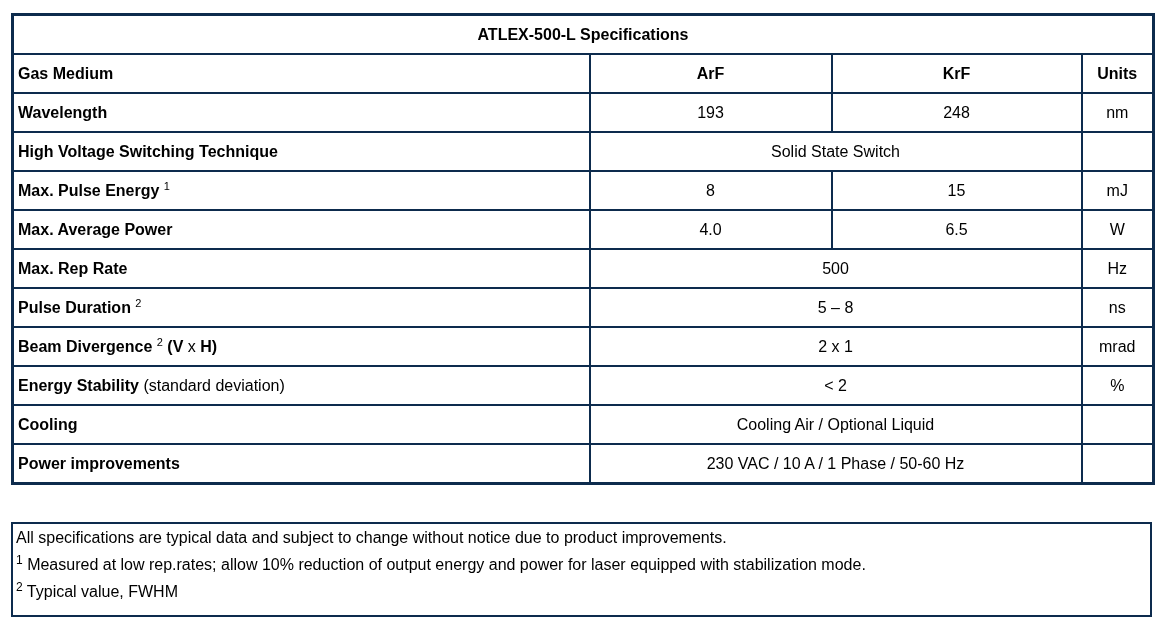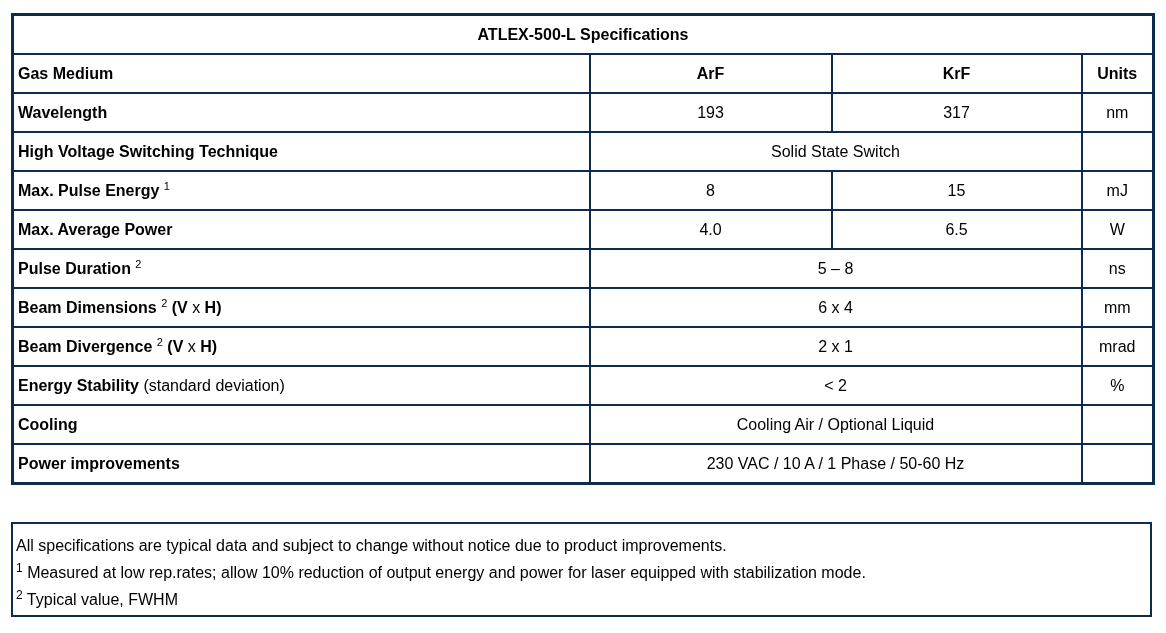--- a/index.html
+++ b/index.html
@@ -33,21 +33,21 @@
   td.cell-center{text-align:center;}
   .b{font-weight:bold;text-align:center;}
   sup{font-size:11px;font-weight:normal;line-height:0;}
   a.pink-link{color:var(--pink);text-decoration:none;cursor:pointer;}
 
   .notes{
     position:absolute;left:11px;top:522px;width:1141px;height:95px;
     box-sizing:border-box;
     border:2px solid var(--line);
     background:#ffffff;
-    padding:8px 4px 4px 3px;
+    padding:0 4px 4px 3px;
     font-size:16px;
   }
   .notes p{margin:0;line-height:27px;white-space:nowrap;}
   .notes sup{font-size:12px;}
 </style>
 </head>
 <body>
 
 <div class="page">
 
@@ -65,49 +65,49 @@
 
     <tr>
           <td class="cell-left"><span class="b">Gas Medium</span></td>
           <td class="cell-center"><span class="b">ArF</span></td>
           <td class="cell-center"><span class="b">KrF</span></td>
           <td class="cell-center"><span class="b">Units</span></td>
         </tr>
         <tr>
           <td class="cell-left"><span class="b">Wavelength</span></td>
           <td class="cell-center"><span>193</span></td>
-          <td class="cell-center"><span>317</span></td>
+          <td class="cell-center"><span>248</span></td>
           <td class="cell-center"><span>nm</span></td>
         </tr>
         <tr>
           <td class="cell-left"><span class="b">High Voltage Switching Technique</span></td>
           <td colspan="2" class="cell-center"><span>Solid State Switch</span></td>
           <td class="cell-center"></td>
         </tr>
         <tr>
           <td class="cell-left"><span class="b">Max. Pulse Energy </span><sup>1</sup></td>
           <td class="cell-center"><span>8</span></td>
           <td class="cell-center"><span>15</span></td>
           <td class="cell-center"><span>mJ</span></td>
         </tr>
         <tr>
           <td class="cell-left"><span class="b">Max. Average Power</span></td>
           <td class="cell-center"><span>4.0</span></td>
           <td class="cell-center"><span>6.5</span></td>
           <td class="cell-center"><span>W</span></td>
         </tr>
         <tr>
+          <td class="cell-left"><span class="b">Max. Rep Rate</span></td>
+          <td colspan="2" class="cell-center"><span>500</span></td>
+          <td class="cell-center"><span>Hz</span></td>
+        </tr>
+        <tr>
           <td class="cell-left"><span class="b">Pulse Duration </span><sup>2</sup></td>
           <td colspan="2" class="cell-center"><span>5 – 8</span></td>
           <td class="cell-center"><span>ns</span></td>
-        </tr>
-        <tr>
-          <td class="cell-left"><span class="b">Beam Dimensions </span><sup>2</sup><span class="b"> (V </span><span>x</span><span class="b"> H)</span></td>
-          <td colspan="2" class="cell-center"><span>6 x 4</span></td>
-          <td class="cell-center"><span>mm</span></td>
         </tr>
         <tr>
           <td class="cell-left"><span class="b">Beam Divergence </span><sup>2</sup><span class="b"> (V </span><span>x</span><span class="b"> H)</span></td>
           <td colspan="2" class="cell-center"><span>2 x 1</span></td>
           <td class="cell-center"><span>mrad</span></td>
         </tr>
         <tr>
           <td class="cell-left"><span class="b">Energy Stability </span><span>(standard deviation)</span></td>
           <td colspan="2" class="cell-center"><span>&lt; 2</span></td>
           <td class="cell-center"><span>%</span></td>

